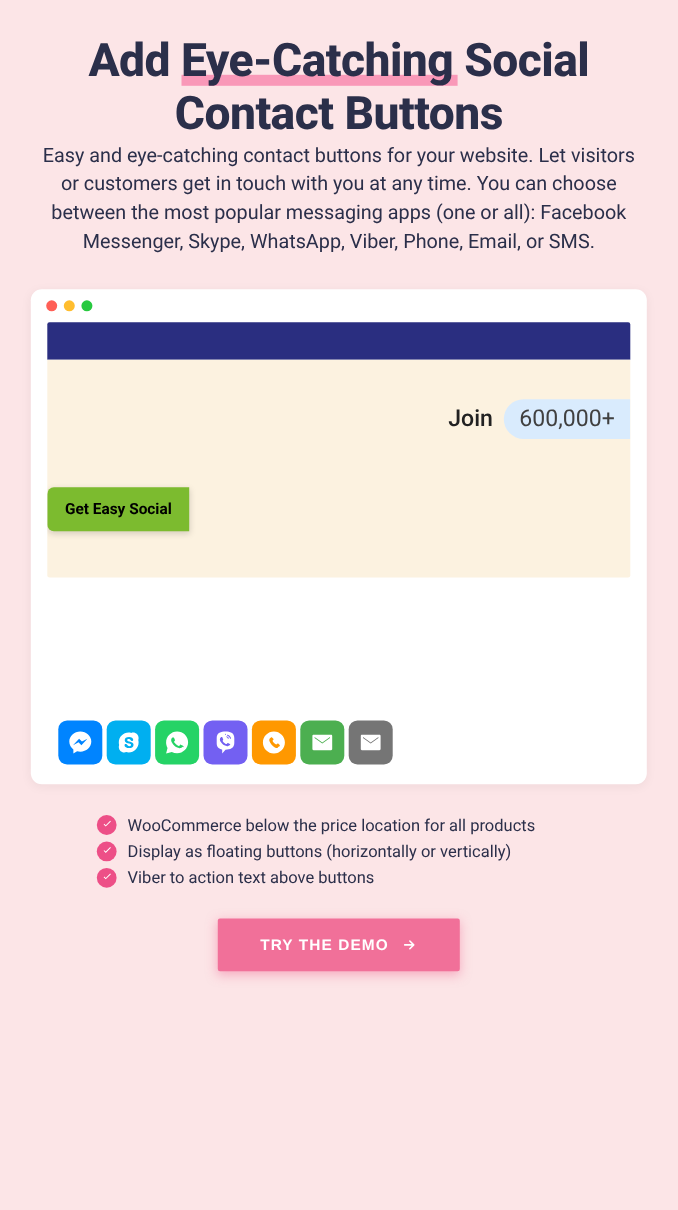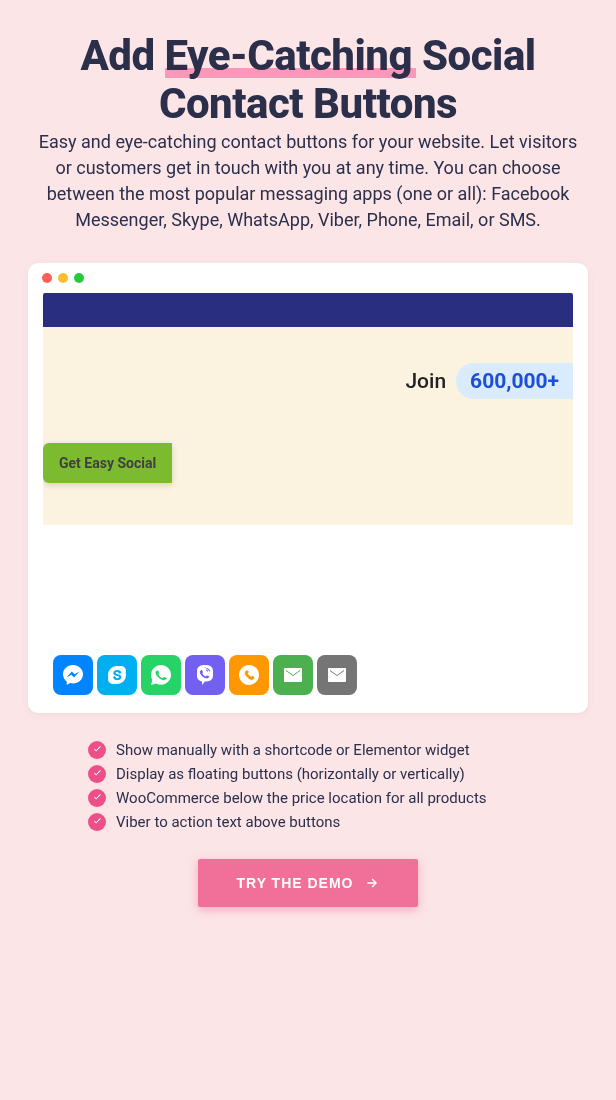--- a/index.html
+++ b/index.html
@@ -75,29 +75,29 @@
   display: flex;
   align-items: center;
   justify-content: flex-end;
   gap: 10px;
   margin-bottom: 44px;
   padding-right: 0;
 }
 .join-text { font-size: 21px; color: #222; font-weight: 500; }
 .pill {
   background: #d9ebfd;
-  color: #1d4ed8;
-  font-weight: 700;
+  color: #404040;
+  font-weight: 400;
   font-size: 21px;
   padding: 6px 14px;
   border-radius: 18px 0 0 18px;
 }
 .green-btn {
   background: #7cbb2f;
-  color: #404040;
+  color: #000000;
   font-weight: 700;
   font-size: 14px;
   padding: 12px 16px;
   border-radius: 6px 0 0 6px;
   display: inline-block;
   margin-right: -1px;
   box-shadow: 0 2px 6px rgba(0,0,0,0.15);
 }
 .icon-row {
   display: flex;
@@ -221,37 +221,29 @@
     </div>
   </div>
 
   <div class="features">
     <div class="feature-item">
       <div class="check-circle">
           <svg viewBox="0 0 24 24">
             <path d="M9 16.2l-4.2-4.2 1.4-1.4L9 13.4l8.8-8.8 1.4 1.4z"></path>
           </svg>
         </div>
-      <span class="feature-text">Show manually with a shortcode or Elementor widget</span>
+      <span class="feature-text">WooCommerce below the price location for all products</span>
     </div>
     <div class="feature-item">
       <div class="check-circle">
           <svg viewBox="0 0 24 24">
             <path d="M9 16.2l-4.2-4.2 1.4-1.4L9 13.4l8.8-8.8 1.4 1.4z"></path>
           </svg>
         </div>
       <span class="feature-text">Display as floating buttons (horizontally or vertically)</span>
-    </div>
-    <div class="feature-item">
-      <div class="check-circle">
-          <svg viewBox="0 0 24 24">
-            <path d="M9 16.2l-4.2-4.2 1.4-1.4L9 13.4l8.8-8.8 1.4 1.4z"></path>
-          </svg>
-        </div>
-      <span class="feature-text">WooCommerce below the price location for all products</span>
     </div>
     <div class="feature-item">
       <div class="check-circle">
           <svg viewBox="0 0 24 24">
             <path d="M9 16.2l-4.2-4.2 1.4-1.4L9 13.4l8.8-8.8 1.4 1.4z"></path>
           </svg>
         </div>
       <span class="feature-text">Viber to action text above buttons</span>
     </div>
   </div>

